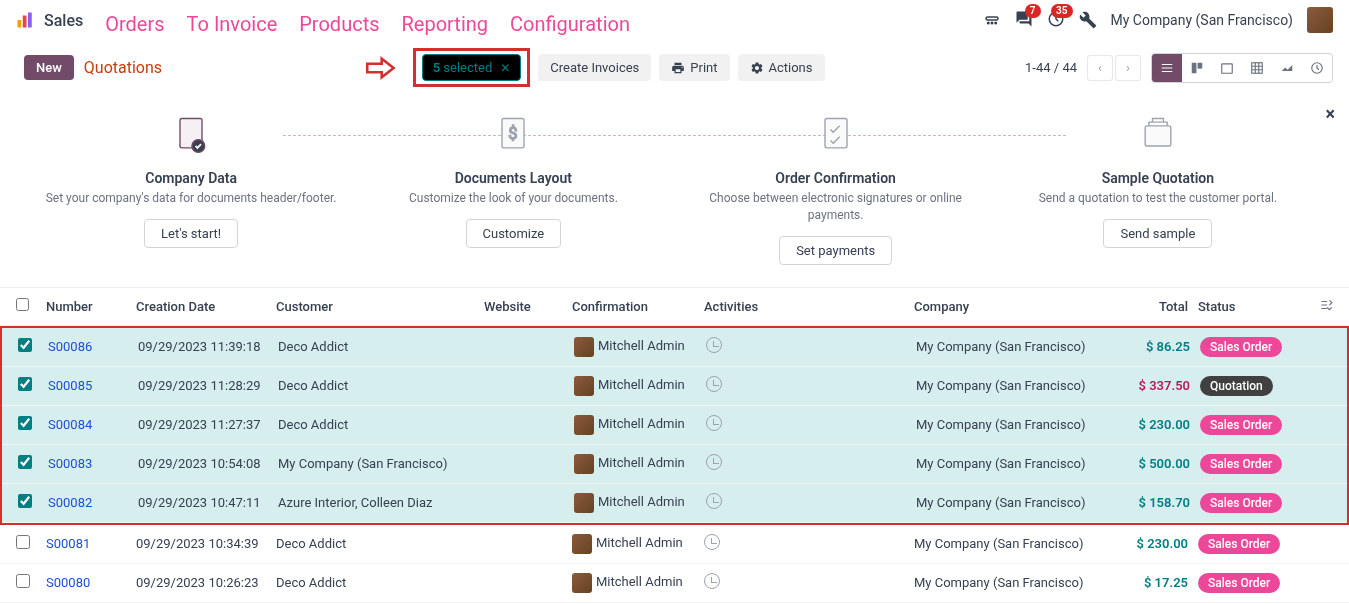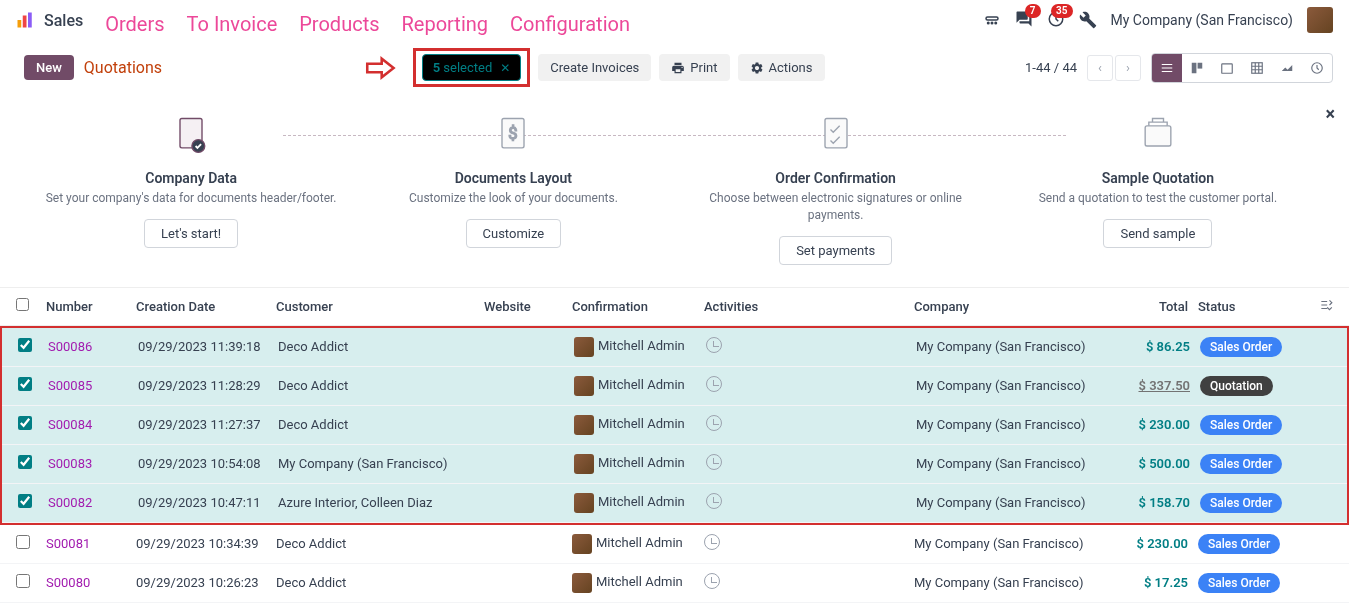--- a/index.html
+++ b/index.html
@@ -57,29 +57,29 @@
 .col-comp { width: 200px; }
 .col-total { width: 74px; text-align: right; }
 .col-status { width: 100px; padding-left: 10px; }
 .col-opt { width: 30px; text-align: right; margin-left: auto; }
 
 
 .tbody { }
 .row { display: flex; align-items: center; padding: 9px 16px; font-size: 13px; border-bottom: 1px solid #f3f4f6; }
 .row.selected { background: #d7eeee; }
 .row input[type=checkbox] { width: 14px; height: 14px; accent-color: #017e84; }
-.row .col-num a { color: #a21caf; text-decoration: none; }
+.row .col-num a { color: #1d4ed8; text-decoration: none; }
 .row.selected .col-num a, .row.selected td { font-weight: 400; }
 .row .avatar-xs { width: 20px; height: 20px; border-radius: 3px; background: linear-gradient(135deg,#8b5a3c,#654321); display: inline-block; vertical-align: middle; margin-right: 4px; }
 .row .clock { width: 16px; height: 16px; border: 1.5px solid #9ca3af; border-radius: 50%; display: inline-block; position: relative; }
 .row .clock::after { content:""; position:absolute; width:5px; height:5px; border-left:1.5px solid #9ca3af; border-bottom:1.5px solid #9ca3af; top:3px; left:6px; }
 .row .total { color: #017e84; font-weight: 600; text-align: right; }
-.row .total.black { color: #737373; font-weight: 600; text-decoration: underline; }
+.row .total.black { color: #be185d; font-weight: 600; }
 .badge-status { display: inline-block; padding: 3px 10px; border-radius: 12px; font-size: 12px; font-weight: 500; color: #fff; }
-.badge-sales { background: #3b82f6; }
+.badge-sales { background: #ec4899; }
 .badge-quote { background: #404040; }
 
 .red-rows-box { border: 2px solid #d32f2f; }
 
 .sel-num { font-weight: 600; }
 </style>
 </head>
 <body>
 
 <div class="topnav">

